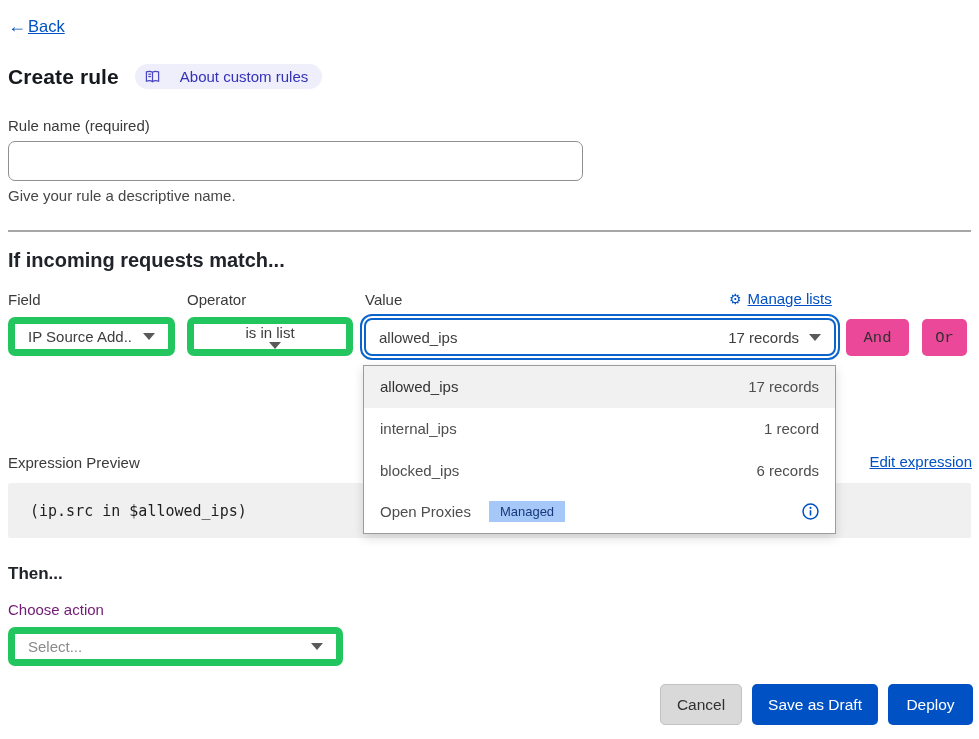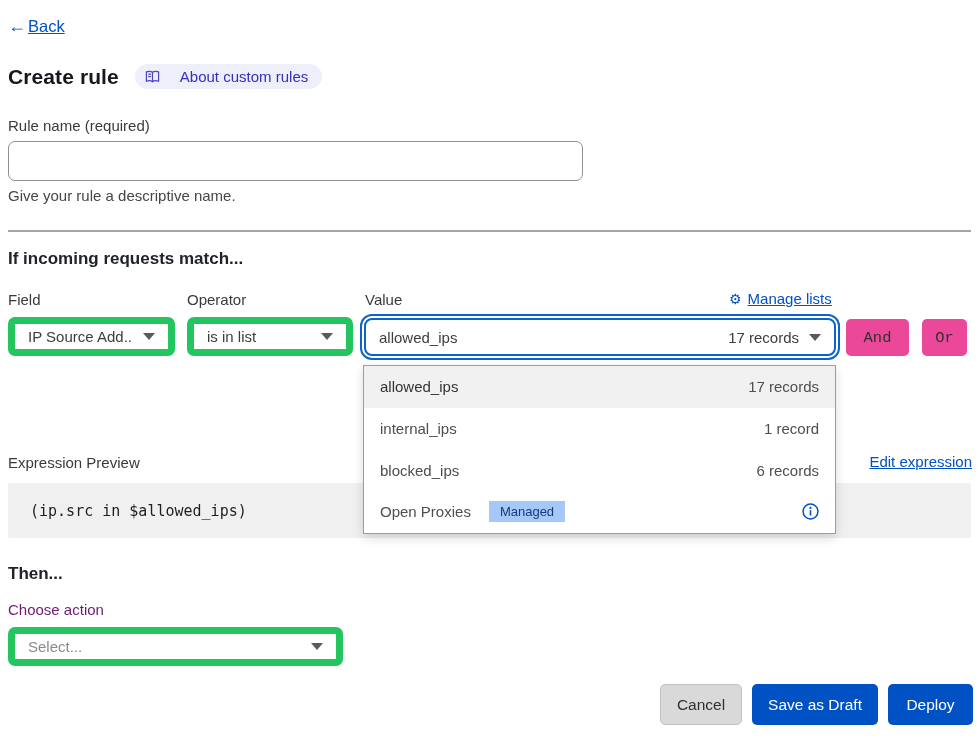--- a/index.html
+++ b/index.html
@@ -51,21 +51,21 @@
     border: 1px solid #909090; border-radius: 7px;
     font-size: 15px; padding: 0 12px;
     font-family: "Liberation Sans", sans-serif;
     outline: none;
   }
   .rule-name-helper { left: 8px; top: 187px; font-size: 15px; color: #464646; }
 
   .divider { left: 8px; top: 230px; width: 963px; height: 0; border-top: 2px solid #a6a6a6; }
 
   
-  .match-heading { left: 8px; top: 249px; font-size: 17px; font-weight: bold; color: #20242a; }
+  .match-heading { left: 8px; top: 249px; font-size: 20px; font-weight: bold; color: #20242a; }
   .col-label { font-size: 15px; color: #3a3a3a; top: 291px; }
   .field-label { left: 8px; }
   .operator-label { left: 187px; }
   .value-label { left: 365px; }
 
   .manage-lists {
     top: 290px; left: 729px;
     display: flex; align-items: center; gap: 6px;
     font-size: 15px; color: #0051c3; cursor: pointer;
   }
@@ -75,21 +75,21 @@
   .select-box {
     height: 39px;
     border: 7px solid #22c55e; border-radius: 7px;
     background: #fff;
     display: flex; align-items: center;
     padding: 0 13px;
     font-size: 15px; color: #3d3d3d;
     cursor: pointer;
   }
   .field-select   { left: 8px;   top: 317px; width: 167px; }
-  .operator-select{ left: 187px; top: 317px; width: 166px; }
+  .operator-select{ left: 187px; top: 317px; width: 166px; flex-direction: column; }
   .select-box .sel-text { flex: 1 1 auto; white-space: nowrap; overflow: hidden; }
   .chevron {
     width: 0; height: 0; flex: 0 0 auto;
     border-left: 6px solid transparent;
     border-right: 6px solid transparent;
     border-top: 7px solid #5a5a5a;
     margin-left: 10px;
   }
 
   .value-select {

